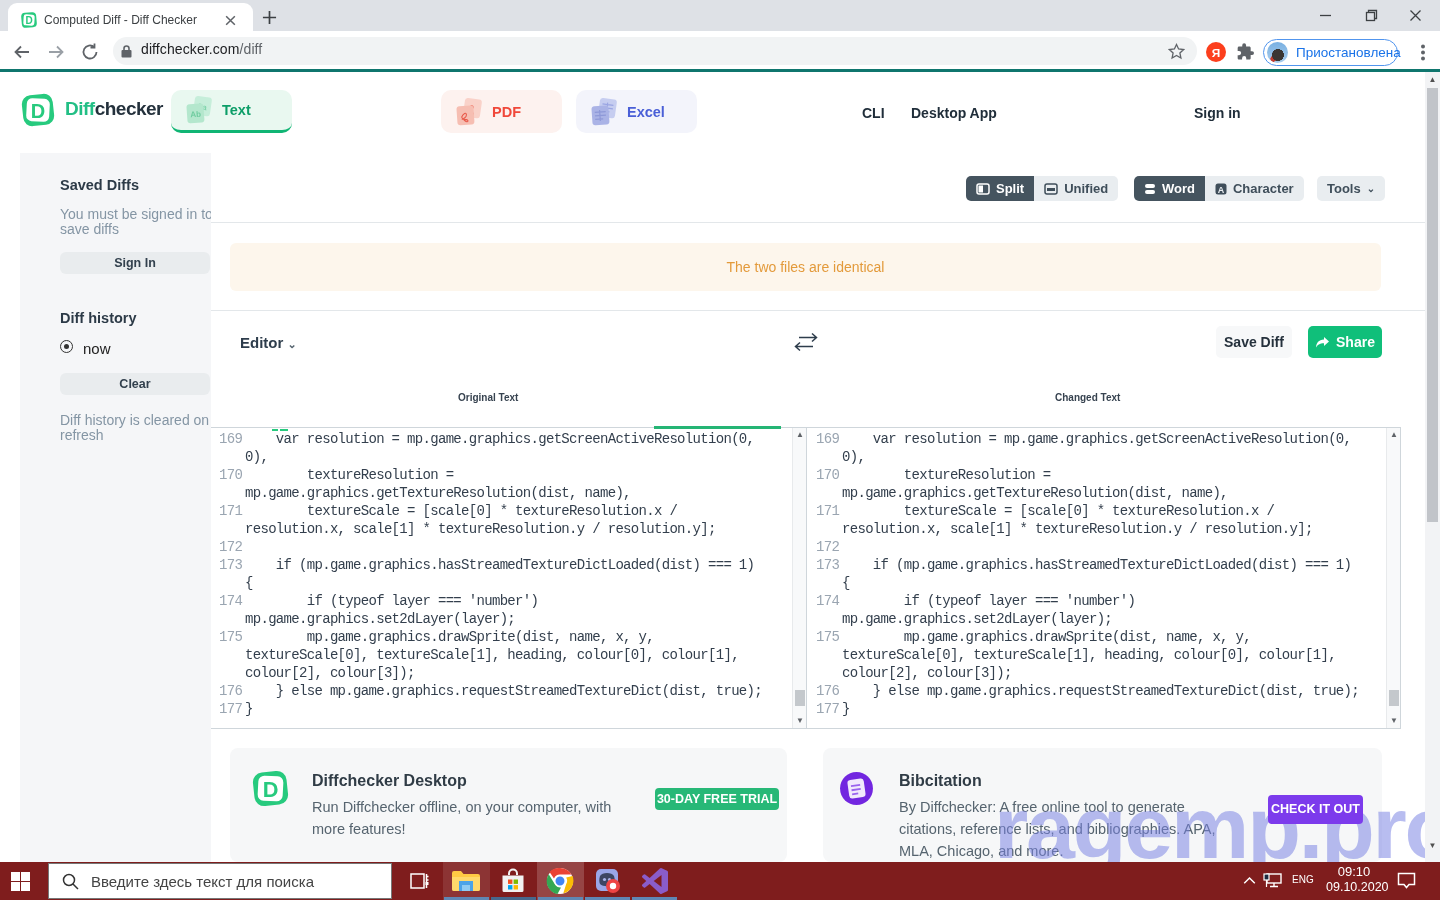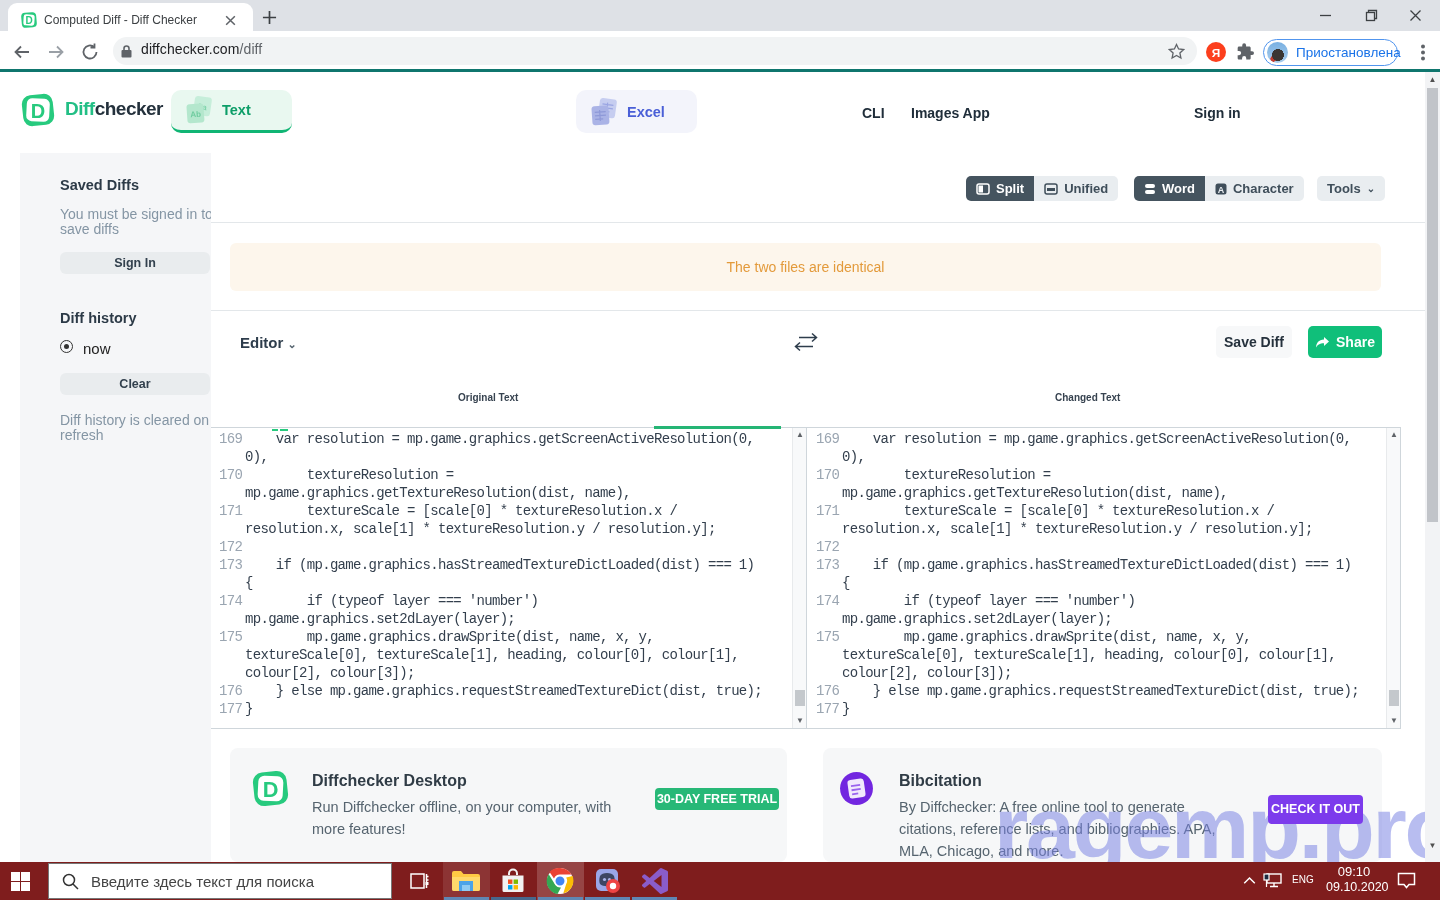--- a/index.html
+++ b/index.html
@@ -162,35 +162,48 @@
           <path d="M12 2 h11 a3 3 0 0 1 3 3 v13 a3 3 0 0 1 -3 3 h-11 a3 3 0 0 1 -3-3 V5 a3 3 0 0 1 3-3 Z" fill="#c6eeda"></path>
           <text x="17" y="15" font-size="8" font-weight="bold" fill="#7fd4ab" text-anchor="middle" font-family="Liberation Sans">Aa</text>
         </g>
         <g transform="rotate(-4 10 19)">
           <path d="M5 9 h11 a3 3 0 0 1 3 3 v13 a3 3 0 0 1 -3 3 H5 a3 3 0 0 1 -3-3 V12 a3 3 0 0 1 3-3 Z" fill="#b4e7cd"></path>
           <text x="10.5" y="22" font-size="8" font-weight="bold" fill="#6fcc9f" text-anchor="middle" font-family="Liberation Sans">Ab</text>
         </g>
       </svg>
     <div class="lbl" style="color:#0d9e68;">Text</div>
   </div>
+  <div class="abs pill" style="left:441px; background:#fdf2ef;">
+    <svg class="icon" viewBox="0 0 30 30">
+        <g transform="rotate(8 20 11)">
+          <path d="M12 2 h11 a3 3 0 0 1 3 3 v13 a3 3 0 0 1 -3 3 h-11 a3 3 0 0 1 -3-3 V5 a3 3 0 0 1 3-3 Z" fill="#f9d2c9"></path>
+          <path d="M13 13 c2-4 5-5 5-2 c0 2-3 4-5 4 c3 0 7 1 6 2.5 c-1 1.5-4-1.5-6-4.5 c-0.8 2-2 4-3 4.5" stroke="#ef7060" stroke-width="1.1" fill="none"></path>
+        </g>
+        <g transform="rotate(-4 10 19)">
+          <path d="M5 9 h11 a3 3 0 0 1 3 3 v13 a3 3 0 0 1 -3 3 H5 a3 3 0 0 1 -3-3 V12 a3 3 0 0 1 3-3 Z" fill="#f6beb2"></path>
+          <path d="M6.5 20 c2-4 5-5 5-2 c0 2-3 4-5 4 c3 0 7 1 6 2.5 c-1 1.5-4-1.5-6-4.5" stroke="#e8594a" stroke-width="1.1" fill="none"></path>
+        </g>
+      </svg>
+    <div class="lbl" style="color:#f0483a;">PDF</div>
+  </div>
   <div class="abs pill" style="left:576px; background:#f3f4fb;">
     <svg class="icon" viewBox="0 0 30 30">
         <g transform="rotate(8 20 11)">
           <path d="M12 2 h11 a3 3 0 0 1 3 3 v13 a3 3 0 0 1 -3 3 h-11 a3 3 0 0 1 -3-3 V5 a3 3 0 0 1 3-3 Z" fill="#c6cdf0"></path>
           <path d="M12 8 h11 M12 11.5 h11 M12 15 h8 M17 6 v11" stroke="#9aa5e2" stroke-width="1.2"></path>
         </g>
         <g transform="rotate(-4 10 19)">
           <path d="M5 9 h11 a3 3 0 0 1 3 3 v13 a3 3 0 0 1 -3 3 H5 a3 3 0 0 1 -3-3 V12 a3 3 0 0 1 3-3 Z" fill="#aab3e6"></path>
           <path d="M5 15 h11 M5 18.5 h11 M5 22 h8 M10 13 v11" stroke="#8e99d8" stroke-width="1.2"></path>
         </g>
       </svg>
     <div class="lbl" style="color:#4a5fd7;">Excel</div>
   </div>
   <div class="abs navtxt" style="left:862px;">CLI</div>
-  <div class="abs navtxt" style="left:911px;">Images App</div>
+  <div class="abs navtxt" style="left:911px;">Desktop App</div>
   <div class="abs navtxt" style="left:1194px;">Sign in</div>
 </div>
 
 <div class="abs" id="sidebar">
   <div class="abs sb-h" style="top:24px;">Saved Diffs</div>
   <div class="abs sb-t" style="top:54px;">You must be signed in to save diffs</div>
   <div class="abs sb-btn" style="top:99px;">Sign In</div>
   <div class="abs sb-h" style="top:157px;">Diff history</div>
   <div class="abs" style="left:40px; top:187px; width:13px; height:13px; border:1.5px solid #333; border-radius:50%;"></div>
   <div class="abs" style="left:44px; top:191px; width:5px; height:5px; background:#333; border-radius:50%;"></div>

